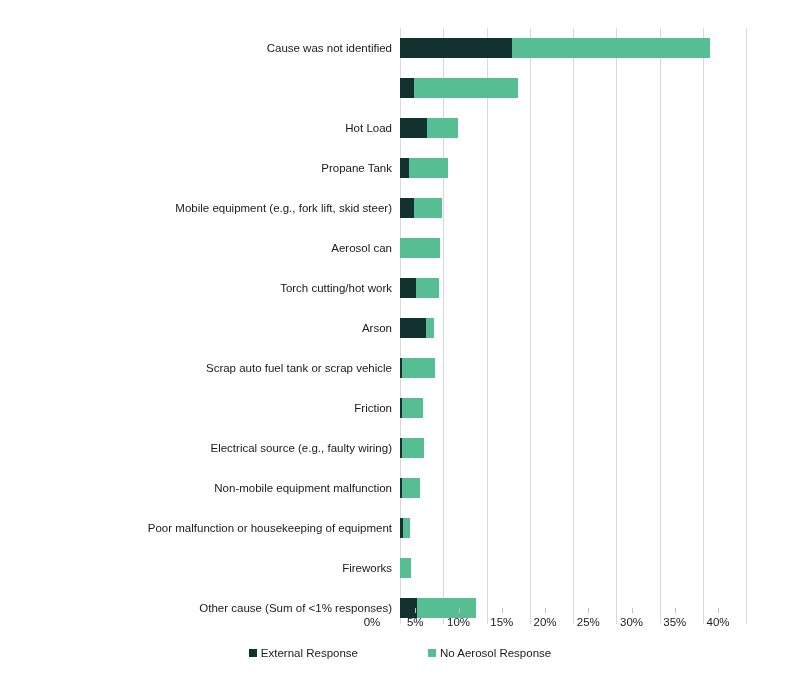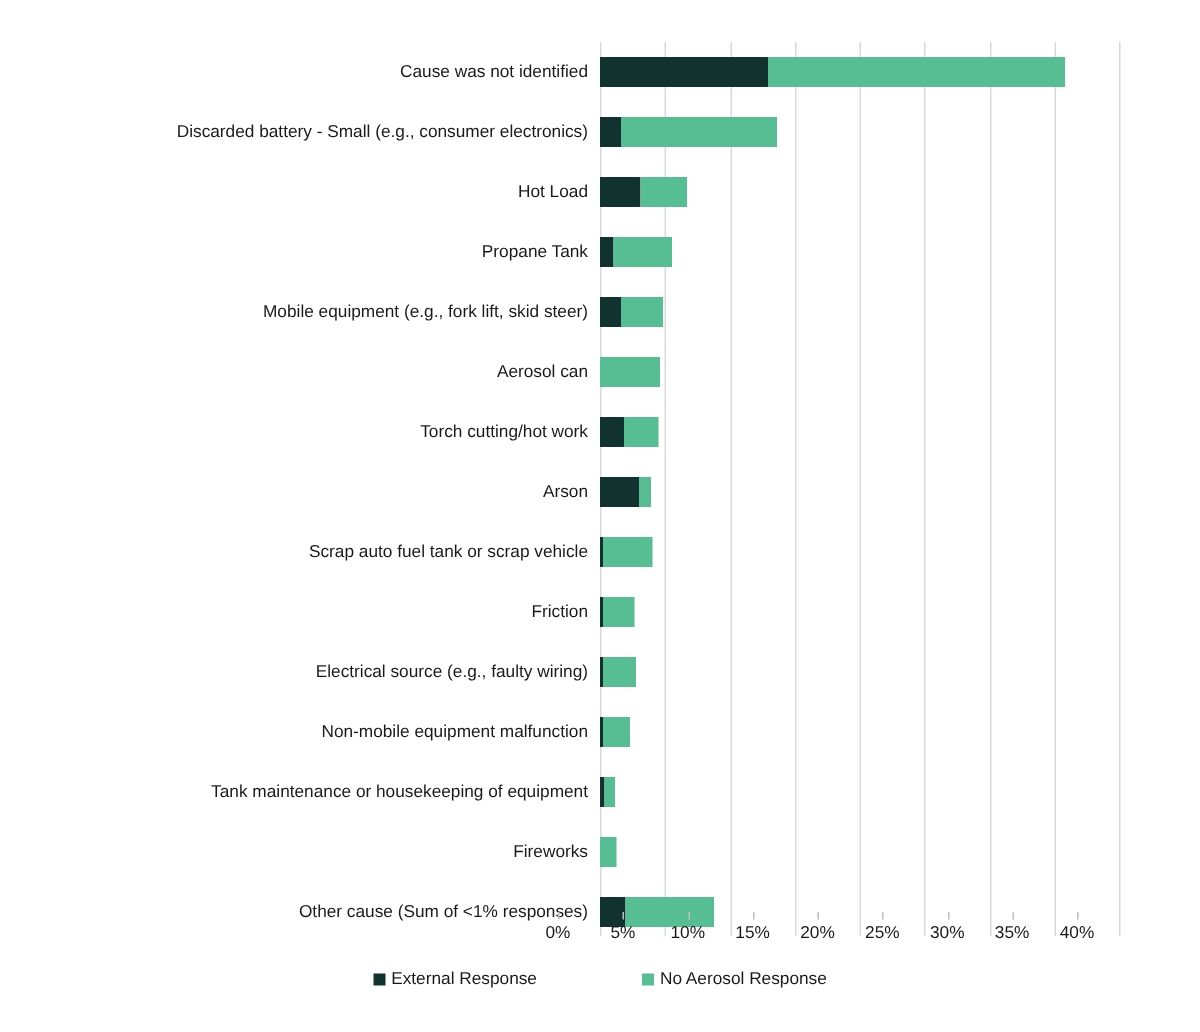--- a/index.html
+++ b/index.html
@@ -149,21 +149,20 @@
       </div>
     <div id="rows">
         <div class="row" style="top: 0px;">
           <div class="row-label">Cause was not identified</div>
           <div class="bar-wrap">
             <div class="seg seg-dark" style="width: 112.45px; background: rgb(18, 50, 47);"></div>
             <div class="seg seg-light" style="width: 197.22px; background: rgb(86, 190, 146);"></div>
           </div>
         </div>
         <div class="row" style="top: 40px;">
-          <div class="row-label">Discarded battery - Small (e.g., consumer electronics)</div>
           <div class="bar-wrap">
             <div class="seg seg-dark" style="width: 13.84px; background: rgb(18, 50, 47);"></div>
             <div class="seg seg-light" style="width: 103.8px; background: rgb(86, 190, 146);"></div>
           </div>
         </div>
         <div class="row" style="top: 80px;">
           <div class="row-label">Hot Load</div>
           <div class="bar-wrap">
             <div class="seg seg-dark" style="width: 26.815px; background: rgb(18, 50, 47);"></div>
             <div class="seg seg-light" style="width: 31.14px; background: rgb(86, 190, 146);"></div>
@@ -225,21 +224,21 @@
           </div>
         </div>
         <div class="row" style="top: 440px;">
           <div class="row-label">Non-mobile equipment malfunction</div>
           <div class="bar-wrap">
             <div class="seg seg-dark" style="width: 1.73px; background: rgb(18, 50, 47);"></div>
             <div class="seg seg-light" style="width: 18.165px; background: rgb(86, 190, 146);"></div>
           </div>
         </div>
         <div class="row" style="top: 480px;">
-          <div class="row-label">Tank maintenance or housekeeping of equipment</div>
+          <div class="row-label">Poor malfunction or housekeeping of equipment</div>
           <div class="bar-wrap">
             <div class="seg seg-dark" style="width: 2.595px; background: rgb(18, 50, 47);"></div>
             <div class="seg seg-light" style="width: 7.785px; background: rgb(86, 190, 146);"></div>
           </div>
         </div>
         <div class="row" style="top: 520px;">
           <div class="row-label">Fireworks</div>
           <div class="bar-wrap">
             <div class="seg seg-light" style="width: 11.245px; background: rgb(86, 190, 146);"></div>
           </div>

